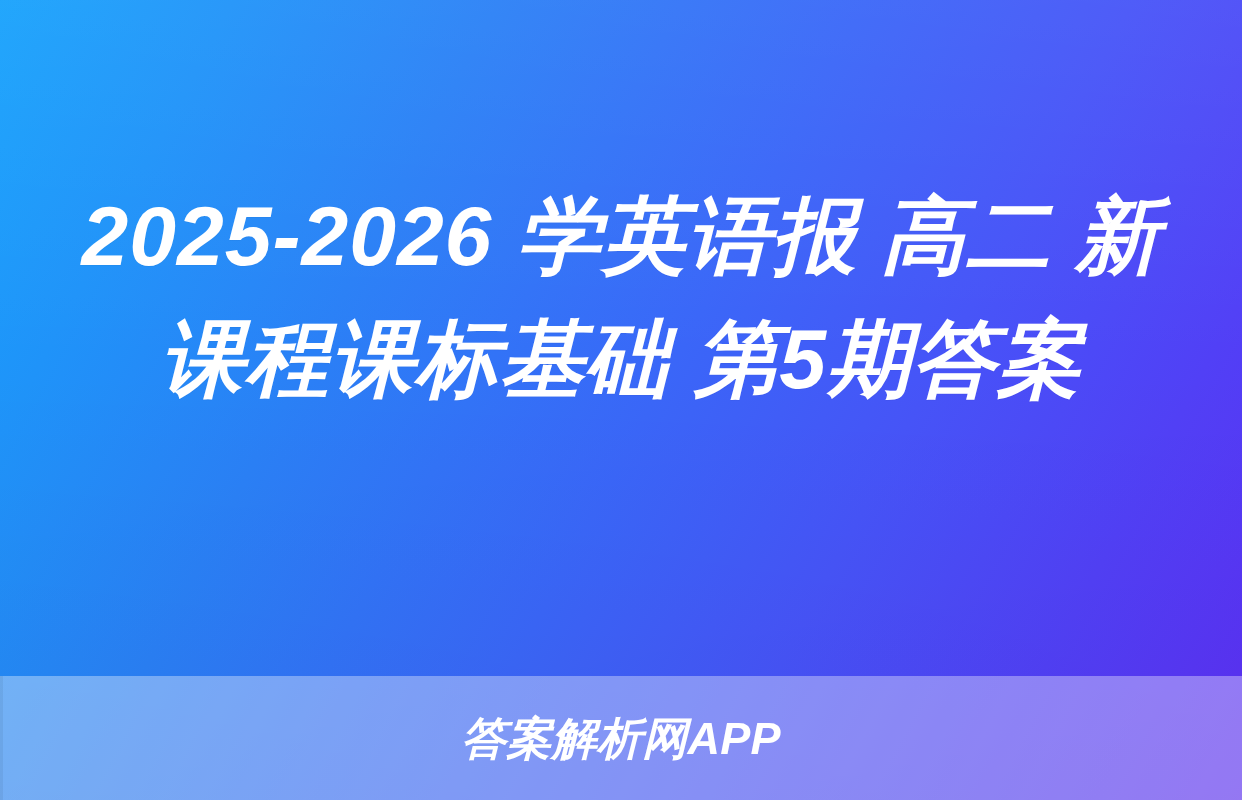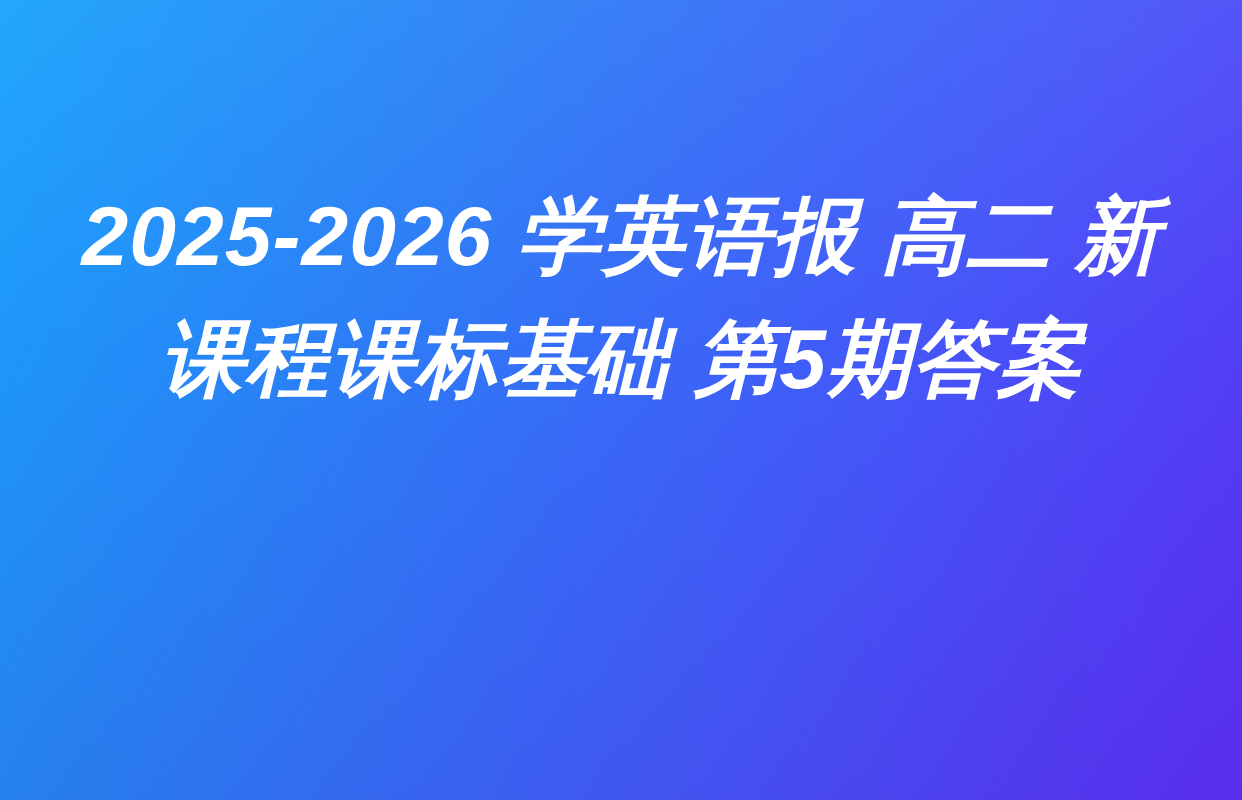--- a/index.html
+++ b/index.html
@@ -103,14 +103,17 @@
 </style>
 </head>
 <body>
 
 <div id="card">
 
   <div class="headline-wrap">
     <h1 class="headline">2025-2026 学英语报 高二 新课程课标基础 第5期答案</h1>
   </div>
 
+  <div class="footer-band">
+    <span class="footer-brand">答案解析网APP</span>
+  </div>
 
 </div>
 
 </body></html>

